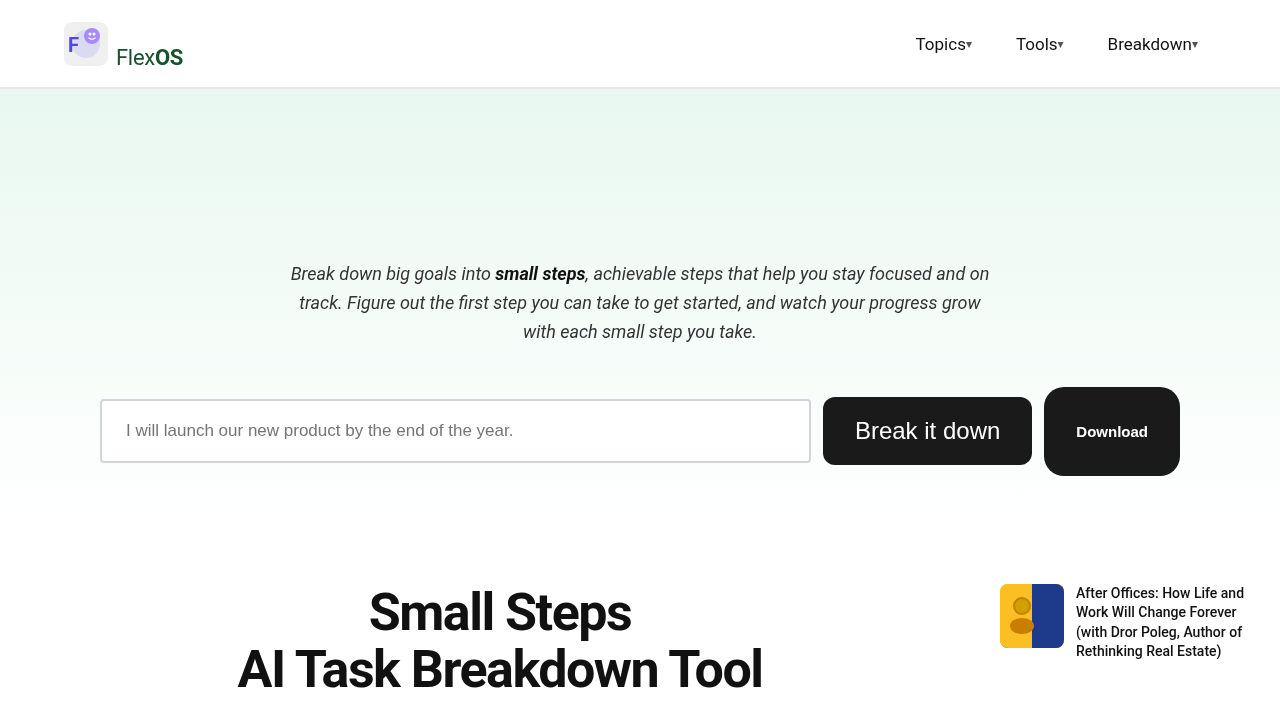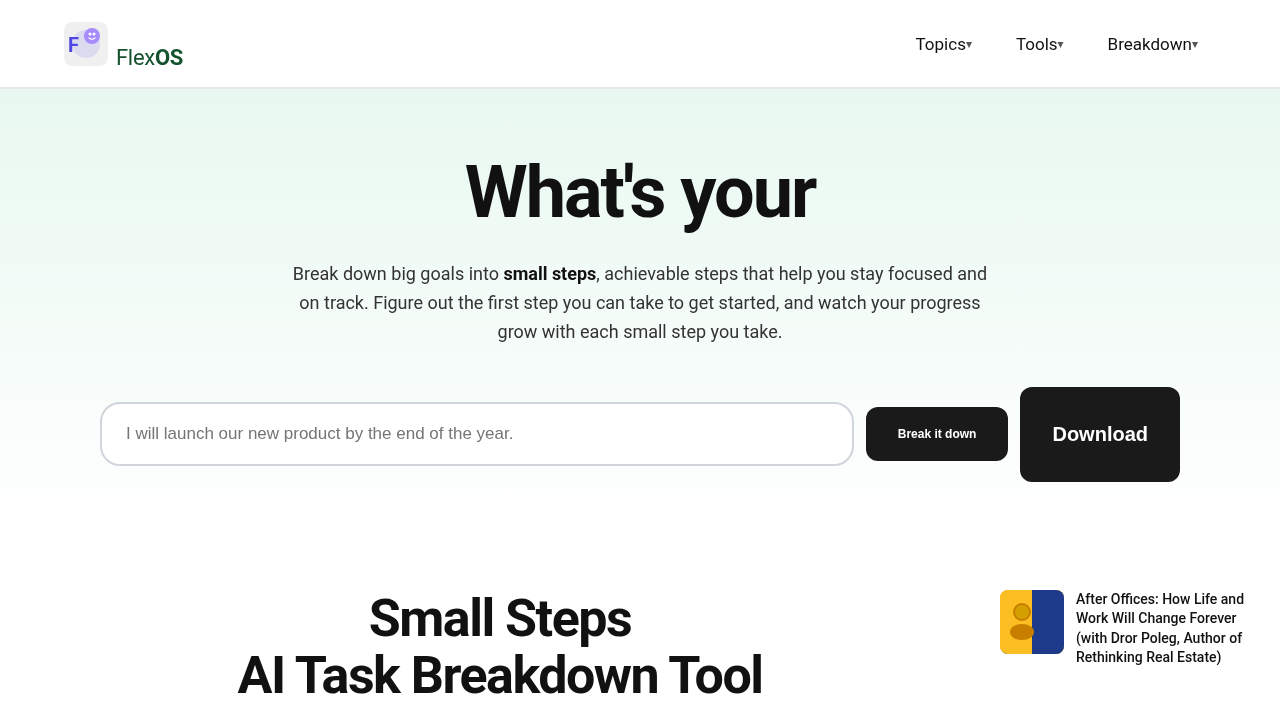--- a/index.html
+++ b/index.html
@@ -92,20 +92,21 @@
       letter-spacing: -2px;
       margin-bottom: 28px;
     }
 
     .hero-description {
       font-size: 18px;
       color: #333;
       line-height: 1.6;
       max-width: 700px;
       margin: 0 auto 40px;
+      font-style: italic;
     }
 
     .hero-description strong {
       font-weight: 700;
       color: #111;
     }
 
     
     .input-row {
       display: flex;
@@ -113,45 +114,45 @@
       gap: 12px;
       max-width: 1080px;
       margin: 0 auto;
     }
 
     .task-input {
       flex: 1;
       padding: 20px 24px;
       font-size: 17px;
       border: 2px solid #d1d5db;
-      border-radius: 20px;
+      border-radius: 4px;
       outline: none;
       color: #9ca3af;
       background: #fff;
     }
 
     .btn-break {
       padding: 20px 32px;
       background: #1a1a1a;
       color: #fff;
       border: none;
       border-radius: 12px;
-      font-size: 12px;
-      font-weight: 700;
+      font-size: 24px;
+      font-weight: 400;
       cursor: pointer;
       white-space: nowrap;
     }
 
     .btn-download {
       padding: 36px 32px;
       background: #1a1a1a;
       color: #fff;
       border: none;
-      border-radius: 12px;
-      font-size: 20px;
+      border-radius: 20px;
+      font-size: 15px;
       font-weight: 600;
       cursor: pointer;
       white-space: nowrap;
     }
 
     
     .main-content {
       display: flex;
       padding: 0;
     }
@@ -275,21 +276,21 @@
       <span>Breakdown</span>
       <span class="nav-chevron">▾</span>
     </div>
   </nav>
 </header>
 
 <div class="header-divider"></div>
 
 <section class="hero">
   <h1 class="hero-title">
-    <span>What's your</span><br>
+    <br>
   </h1>
   <p class="hero-description">
     <span>Break down big goals into </span><strong>small steps</strong><span>, achievable steps that help you stay focused and on track. Figure out the first step you can take to get started, and watch your progress grow with each small step you take.</span>
   </p>
 
   <div class="input-row">
     <input type="text" class="task-input" placeholder="I will launch our new product by the end of the year." style="">
     <button class="btn-break">
       <span>Break it down</span>
     </button>

